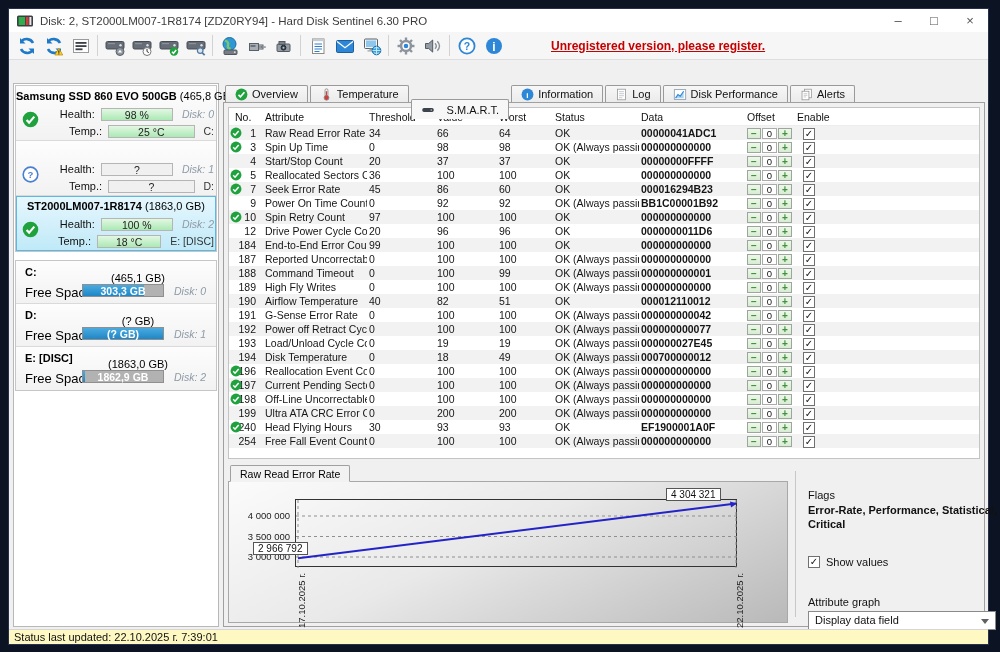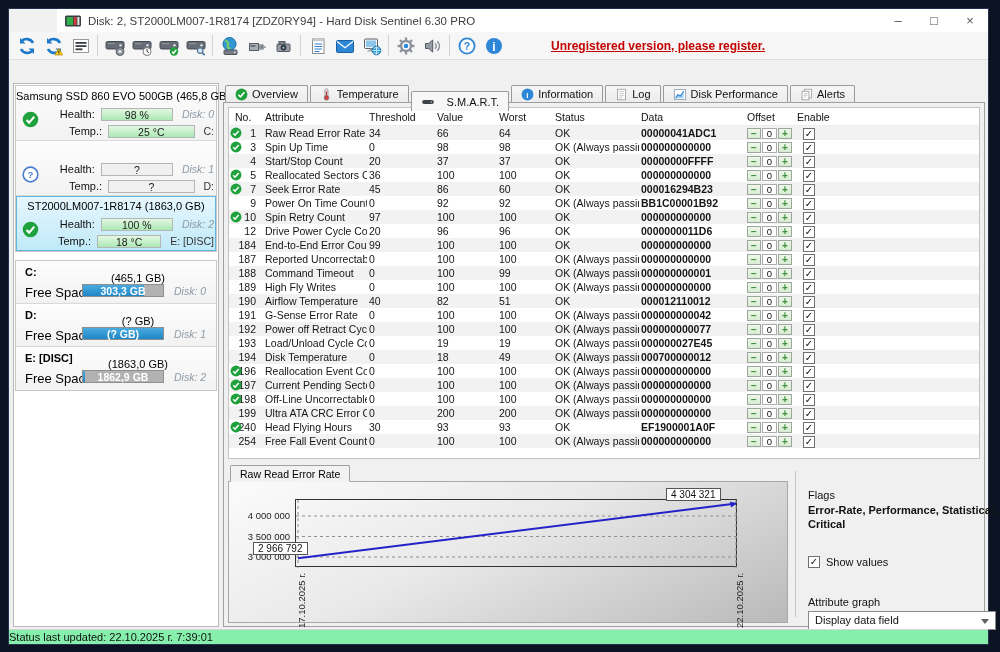--- a/index.html
+++ b/index.html
@@ -1,20 +1,20 @@
 <!DOCTYPE html>
 <html><head>
 <meta charset="utf-8">
 <style>
   *{box-sizing:border-box;margin:0;padding:0;}
   html,body{width:1000px;height:652px;overflow:hidden;}
   body{font-family:"Liberation Sans","DejaVu Sans",sans-serif;background:#0c1322;position:relative;}
   .window{position:absolute;left:8px;top:8px;width:981px;height:637px;background:#f0f0f0;border:1px solid #26304e;}
   
-  .titlebar{height:23px;background:#fff;display:flex;align-items:center;padding:0 0 0 8px;margin-left:48px;}
+  .titlebar{height:23px;background:#fff;display:flex;align-items:center;padding:0 0 0 8px;}
   .appicon{display:flex;align-items:center;}
   .title{font-size:11.5px;color:#3c3c3c;margin-left:7px;flex:1;white-space:nowrap;overflow:hidden;}
   .wctrl{width:36px;text-align:center;color:#555;font-size:13px;line-height:23px;}
   
   .menubar{height:18px;background:#fdfdfd;border-bottom:1px solid #ececec;display:flex;align-items:center;padding-left:8px;}
   .menuitem{font-size:11.5px;color:#111;padding:0 10px 0 0;margin-right:8px;}
   .menuitem .ul{text-decoration:underline;}
   
   .toolbar{height:28px;background:#f6f6f6;border-bottom:1px solid #dedede;display:flex;align-items:center;padding-left:4px;}
   #tb-icons{display:flex;align-items:center;}
@@ -23,21 +23,21 @@
   .register{color:#c40000;font-weight:bold;text-decoration:underline;font-size:12px;margin-left:44px;white-space:nowrap;}
   
   .content{position:absolute;top:70px;left:0;right:0;bottom:15px;}
   
   .sidebar{position:absolute;left:4px;top:4px;width:206px;bottom:2px;background:#fff;border:1px solid #b8b8b8;}
   .diskgroup{position:absolute;left:1px;top:1px;right:1px;border:1px solid #c6c6c6;}
   .diskitem{height:55px;position:relative;border-bottom:1px solid #dadada;background:linear-gradient(#fdfdfd,#f2f2f2);}
   .diskitem:last-child{border-bottom:none;}
   .diskitem.selected{background:linear-gradient(#e7f7fd,#bfe9f8);outline:1px solid #5fb6e0;outline-offset:-1px;}
   .dtitle{text-align:center;font-size:11px;padding-top:4px;white-space:nowrap;}
-  .dtitle .b{font-weight:normal;}
+  .dtitle .b{font-weight:bold;}
   .dstatus{position:absolute;left:6px;top:25px;}
   .drow{position:absolute;left:42px;right:2px;height:14px;display:flex;align-items:center;}
   .drow.r1{top:21px;} .drow.r2{top:38px;}
   .dlabel{width:46px;text-align:right;font-size:11px;color:#111;}
   .dbar{width:90px;height:13px;border:1px solid #b5b5b5;margin-left:6px;text-align:center;font-size:10.5px;line-height:12px;color:#1d1d1d;background:linear-gradient(#e3f7e3,#abe9b4);}
   .dbar.unknown{background:#f0f0f0;}
   .dright{margin-left:9px;font-size:10.5px;color:#333;white-space:nowrap;}
   .dright.disknum{font-style:italic;color:#8d9aa6;}
   .partgroup{position:absolute;left:1px;top:176px;right:1px;border:1px solid #c6c6c6;}
   .partitem{height:43px;position:relative;border-bottom:1px solid #dadada;background:linear-gradient(#fdfdfd,#f2f2f2);}
@@ -46,21 +46,21 @@
   .psize{position:absolute;left:78px;top:11px;width:88px;text-align:center;font-size:11px;}
   .plabel{position:absolute;left:9px;top:24px;font-size:13px;}
   .pbar{position:absolute;left:66px;top:23px;width:82px;height:13px;border:1px solid #8f8f8f;background:#b2b2b2;}
   .pfill{position:absolute;left:0;top:0;bottom:0;background:linear-gradient(#4aabdf,#1f86c6);}
   .ptext{position:absolute;left:0;right:0;top:0;text-align:center;font-size:10.5px;line-height:12px;color:#fff;font-weight:bold;}
   .pdisknum{position:absolute;left:158px;top:24px;font-size:10.5px;font-style:italic;color:#8d9aa6;}
   
   .main{position:absolute;left:214px;top:4px;right:3px;bottom:2px;}
   .tabstrip{position:absolute;left:2px;top:0;height:19px;display:flex;z-index:3;justify-content:flex-end;}
   .tab{display:flex;align-items:center;gap:4px;padding:0 9px;font-size:11px;color:#111;border:1px solid #9a9a9a;border-bottom:none;background:linear-gradient(#f7f7f7,#ebebeb);margin-right:2px;border-radius:2px 2px 0 0;height:17px;margin-top:2px;}
-  .tab.active{background:#f7f7f7;height:20px;margin-top:8px;gap:12px;}
+  .tab.active{background:#f7f7f7;height:20px;margin-top:16px;gap:12px;}
   .tabpage{position:absolute;left:0;right:0;top:19px;bottom:0;border:1px solid #a0a0a0;background:#f0f0f0;}
   
   .tablebox{position:absolute;left:4px;top:4px;right:4px;height:352px;background:#fff;border:1px solid #c4c4c4;overflow:hidden;}
   .grid9{display:grid;grid-template-columns:34px 104px 68px 62px 56px 86px 106px 50px 56px;align-items:center;}
   .thead{height:18px;font-size:10.5px;color:#111;border-bottom:1px solid #ededed;}
   .thead .th{padding-left:2px;}
   .thead .th:first-child{padding-left:6px;}
   .trow{height:14px;font-size:10.5px;color:#151515;}
   .trow.alt{background:#f2f2f2;}
   .cno{position:relative;text-align:right;padding-right:7px;height:14px;line-height:14px;}
@@ -81,21 +81,21 @@
   .vbox{position:absolute;border:1px solid #555;background:#fff;font-size:10px;line-height:11px;padding:0 4px;height:13px;white-space:nowrap;color:#111;}
   .xlab{position:absolute;font-size:9.5px;color:#222;transform:rotate(-90deg);transform-origin:0 0;width:60px;white-space:nowrap;}
   .gdivider{position:absolute;left:567px;top:6px;bottom:6px;width:1px;background:#c8c8c8;}
   .sidepanel{position:absolute;left:580px;top:24px;right:2px;font-size:11px;color:#111;}
   .sp-flags{font-weight:bold;margin-top:2px;line-height:1.3;width:200px;}
   .sp-show{margin-top:24px;display:flex;align-items:center;gap:6px;}
   .sp-attr{margin-top:28px;}
   .select{margin-top:3px;width:188px;height:19px;border:1px solid #8a8a8a;background:#fff;font-size:11px;display:flex;align-items:center;padding-left:6px;position:relative;}
   .chev{position:absolute;right:6px;top:7px;width:0;height:0;border-left:4px solid transparent;border-right:4px solid transparent;border-top:5px solid #606060;}
   
-  .statusbar{position:absolute;left:0;right:0;bottom:0;height:15px;background:#86efac;border-top:1px solid #d6d6d6;font-size:11px;color:#111;display:flex;align-items:center;}
+  .statusbar{position:absolute;left:0;right:0;bottom:0;height:15px;background:#fef9c3;border-top:1px solid #d6d6d6;font-size:11px;color:#111;display:flex;align-items:center;padding-left:5px;}
 </style>
 </head>
 <body>
 
 <div class="window">
 
   <div class="titlebar">
     <span class="appicon" id="app-icon">
         <svg width="16" height="14" viewBox="0 0 20 16">
           <rect x="0" y="1" width="20" height="14" rx="2" fill="#3a3f46"></rect>

